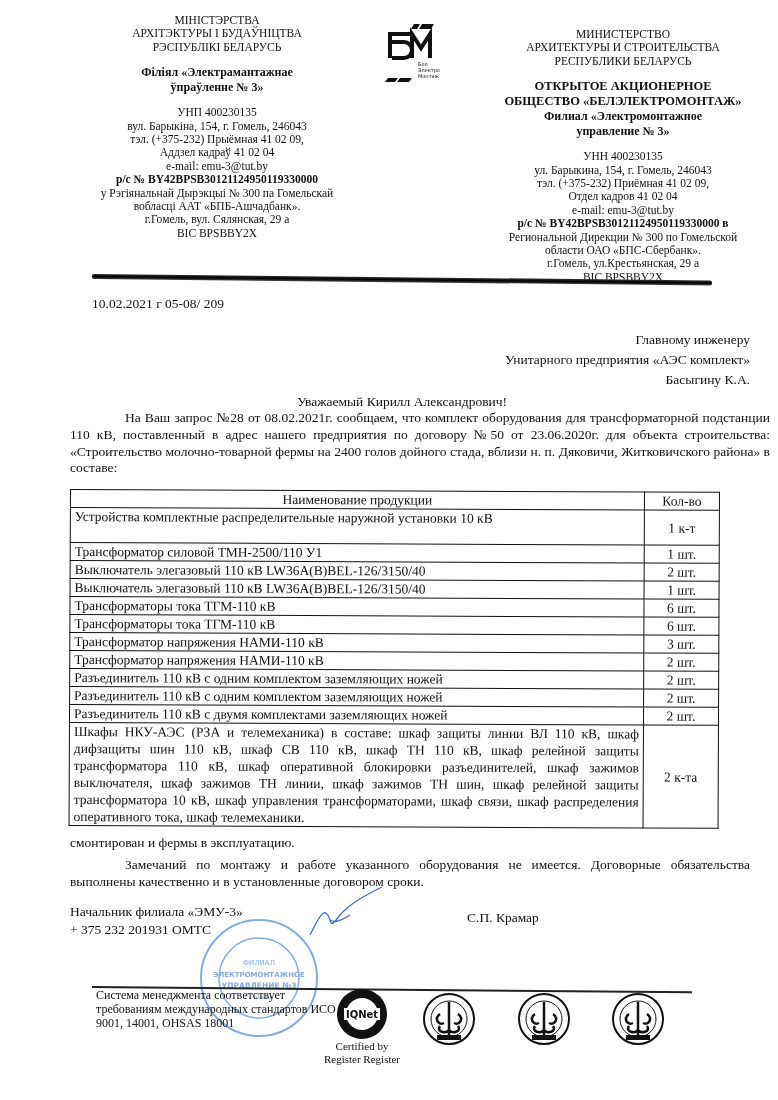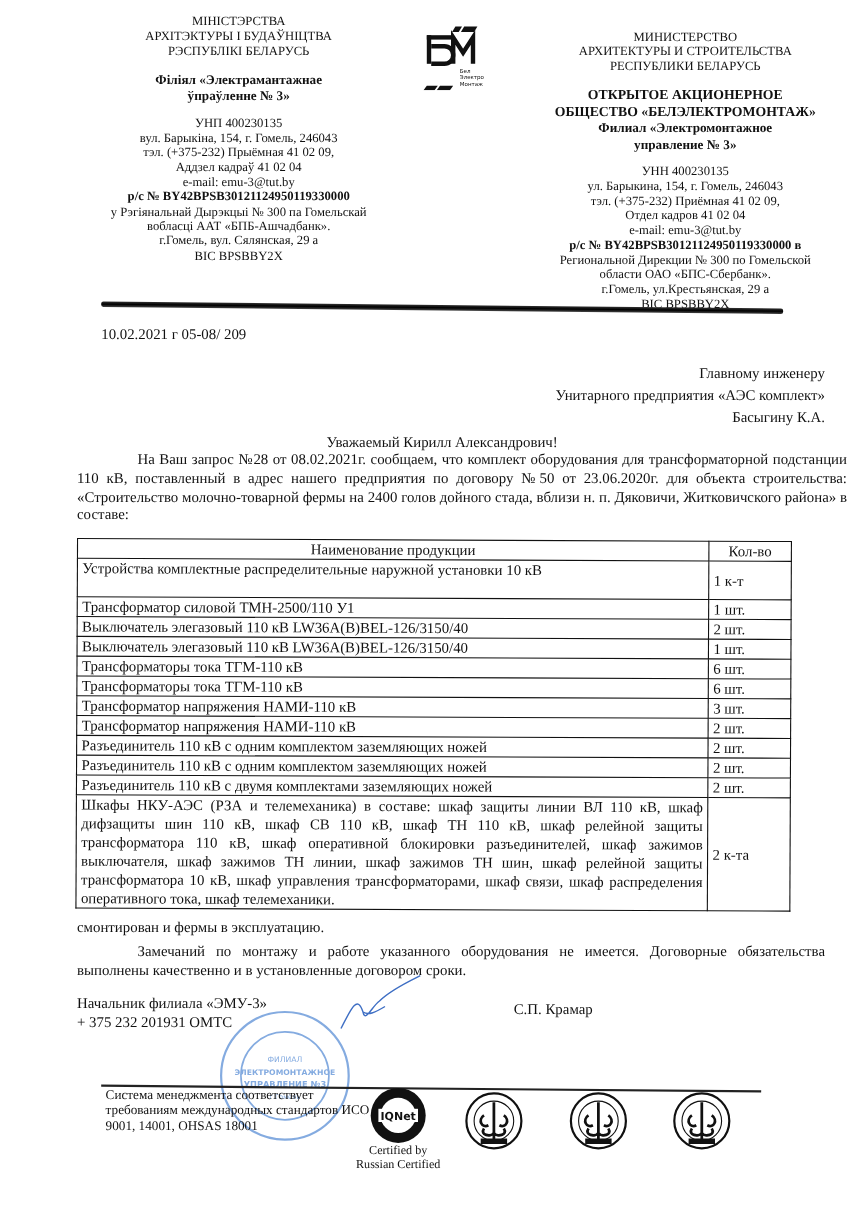--- a/index.html
+++ b/index.html
@@ -19,21 +19,21 @@
   #logo { left: 384px; top: 22px; width: 60px; height: 60px; }
   #rule { left: 92px; top: 274px; width: 620px; height: 5px; background: linear-gradient(#333, #000 50%, #444); transform: rotate(0.6deg); transform-origin: left; border-radius: 2px; }
   #regno { left: 92px; top: 296px; font-size: 13.5px; }
   #addressee { right: 28px; top: 330px; font-size: 13.5px; text-align: right; line-height: 20px; }
   #greeting { left: 13px; width: 778px; top: 394px; font-size: 13.5px; text-align: center; }
   #body-para { left: 70px; width: 700px; top: 410px; font-size: 13.5px; line-height: 16.8px; text-align: justify; }
   #body-para .indent { display: inline-block; width: 55px; }
   table#products { position: absolute; left: 70px; top: 489px; width: 650px; border-collapse: collapse; font-size: 13.5px; transform: rotate(0.25deg); transform-origin: left top; }
   #products td, #products th { border: 1px solid #111; padding: 0 4px; vertical-align: top; line-height: 17px; }
   #products th { font-weight: normal; text-align: center; }
-  #products td.qty { text-align: left; width: 66px; vertical-align: middle; margin-top: 12px; }
+  #products td.qty { text-align: center; width: 66px; vertical-align: middle; margin-top: 12px; }
   #products td.name { text-align: left; }
   #products td.long { text-align: justify; line-height: 17px; }
   #after-table { left: 70px; top: 835px; font-size: 13.5px; }
   #remarks { left: 70px; width: 680px; top: 856px; font-size: 13.5px; line-height: 17px; text-align: justify; }
   #remarks .indent { display: inline-block; width: 55px; }
   #sign-title { left: 70px; top: 903px; font-size: 13.5px; line-height: 18px; }
   #sign-name { left: 467px; top: 910px; font-size: 13.5px; }
   #stamp { left: 198px; top: 917px; width: 122px; height: 122px; }
   #signature { left: 300px; top: 885px; width: 90px; height: 60px; }
   #footer-rule { left: 92px; top: 986px; width: 600px; height: 1.5px; background: #222; transform: rotate(0.5deg); transform-origin: left; }
@@ -222,21 +222,21 @@
 <div class="abs" id="iqnet">
   <svg width="52" height="52" viewBox="0 0 52 52">
     <circle cx="26" cy="26" r="25" fill="#111"></circle>
     <circle cx="26" cy="26" r="16" fill="#fff"></circle>
     <rect x="8" y="20" width="36" height="12" fill="#fff"></rect>
     <text x="26" y="30" text-anchor="middle" font-size="10" font-weight="bold" font-family="DejaVu Sans, sans-serif" fill="#111">IQNet</text>
   </svg>
 </div>
 <div class="abs" id="iqnet-caption">
   <div>Certified by</div>
-  <div>Russian Certified</div>
+  <div>Register Register</div>
 </div>
 
 <div class="seal" style="left:422px;">
   <svg width="54" height="54" viewBox="0 0 54 54">
       <circle cx="27" cy="27" r="25" fill="#fff" stroke="#111" stroke-width="2"></circle>
       <circle cx="27" cy="27" r="18" fill="none" stroke="#111" stroke-width="1"></circle>
       <path d="M27 10 V44 M18 22 c-6 4 -2 12 4 9 M36 22 c6 4 2 12 -4 9 M18 34 c-4 6 6 8 9 4 M36 34 c4 6 -6 8 -9 4" fill="none" stroke="#111" stroke-width="2.5"></path>
       <rect x="15" y="43" width="24" height="5" fill="#111"></rect>
     </svg>
 </div>

